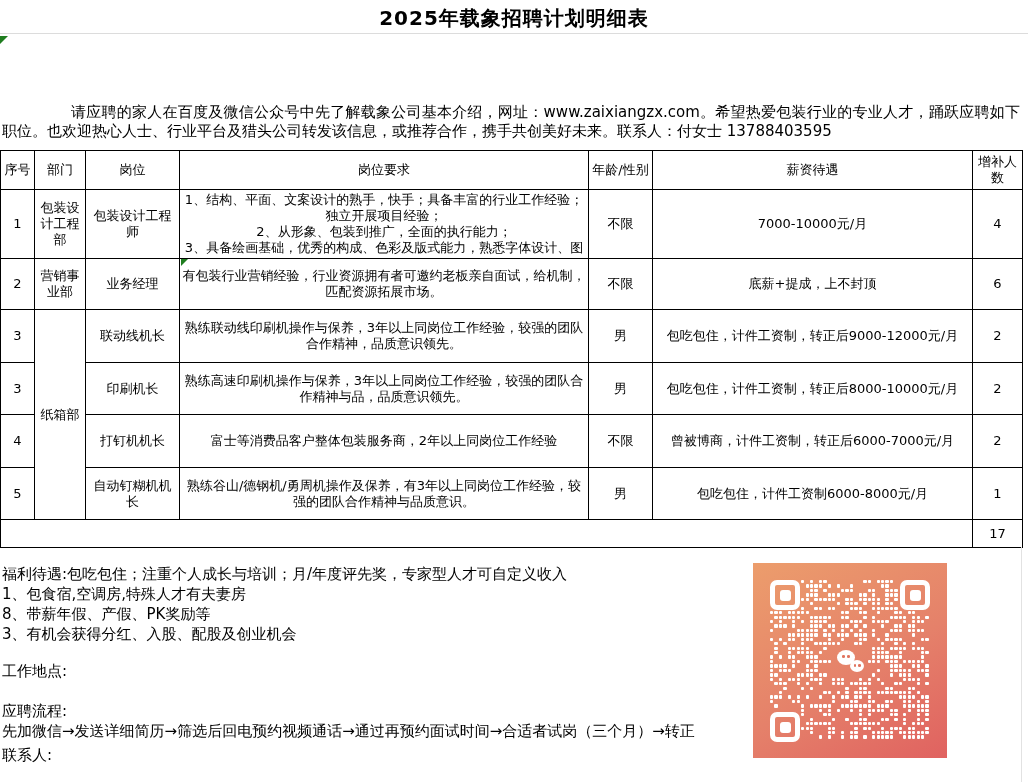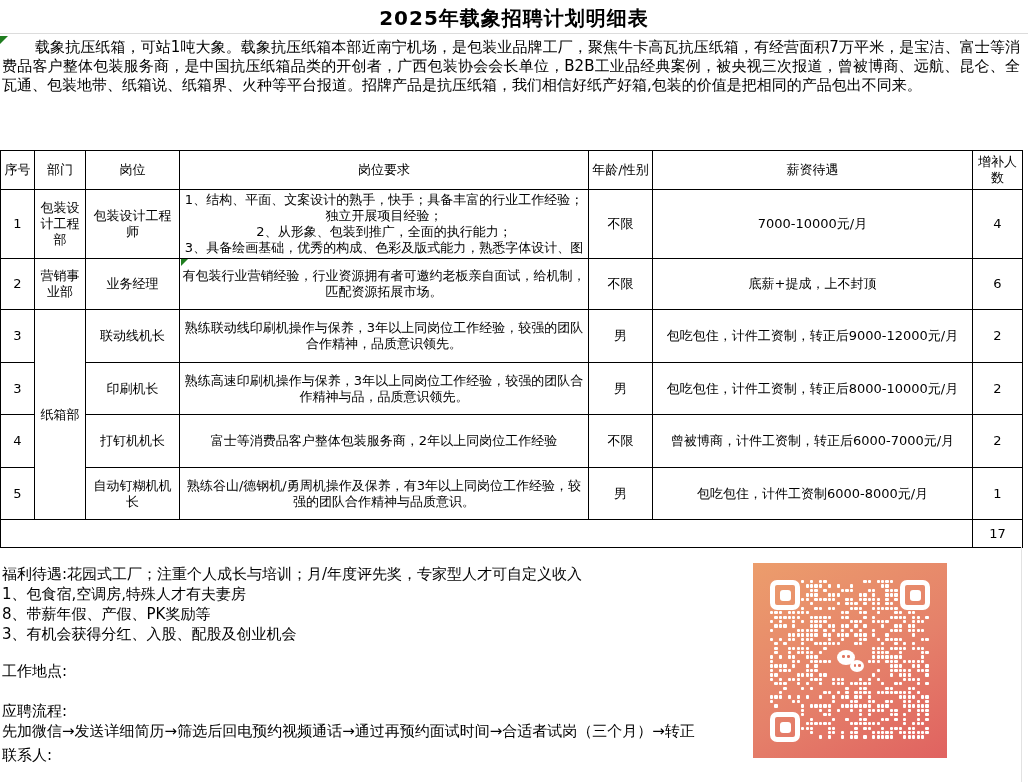--- a/index.html
+++ b/index.html
@@ -48,21 +48,21 @@
 </style>
 </head>
 <body>
 
 <div id="sheet">
 
   <div class="title">2025年载象招聘计划明细表</div>
   <div class="hline"></div>
   <div class="tri" id="tri-top"></div>
 
-  <div class="para" id="para1">载象抗压纸箱，可站1吨大象。载象抗压纸箱本部近南宁机场，是包装业品牌工厂，聚焦牛卡高瓦抗压纸箱，有经营面积7万平米，是宝洁、富士等消费品客户整体包装服务商，是中国抗压纸箱品类的开创者，广西包装协会会长单位，B2B工业品经典案例，被央视三次报道，曾被博商、远航、昆仑、全瓦通、包装地带、纸箱说、纸箱界、火种等平台报道。招牌产品是抗压纸箱，我们相信好纸产好箱,包装的价值是把相同的产品包出不同来。</div>
+  <div class="para" id="para2">请应聘的家人在百度及微信公众号中先了解载象公司基本介绍，网址：www.zaixiangzx.com。希望热爱包装行业的专业人才，踊跃应聘如下职位。也欢迎热心人士、行业平台及猎头公司转发该信息，或推荐合作，携手共创美好未来。联系人：付女士 13788403595</div>
 
   <table class="main">
     <colgroup>
       <col style="width:34px">
         <col style="width:51px">
         <col style="width:94px">
       <col style="width:409px">
         <col style="width:64px">
         <col style="width:320px">
         <col style="width:50px">
@@ -134,21 +134,21 @@
     <tr class="total-row" style="height:28px">
       <td colspan="6"></td>
       <td>17</td>
     </tr>
   </tbody>
     </table>
 
   <div class="tri" id="tri-cell"></div>
   <div class="vline"></div>
 
-  <div class="fline" style="top:564px">福利待遇:花园式工厂；注重个人成长与培训；月/年度评先奖，专家型人才可自定义收入</div>
+  <div class="fline" style="top:564px">福利待遇:包吃包住；注重个人成长与培训；月/年度评先奖，专家型人才可自定义收入</div>
   <div class="fline" style="top:584px">1、包食宿,空调房,特殊人才有夫妻房</div>
   <div class="fline" style="top:604px">8、带薪年假、产假、PK奖励等</div>
   <div class="fline" style="top:624px">3、有机会获得分红、入股、配股及创业机会</div>
   <div class="fline" style="top:661px">工作地点:</div>
   <div class="fline" style="top:721px">先加微信→发送详细简历→筛选后回电预约视频通话→通过再预约面试时间→合适者试岗（三个月）→转正</div>
   <div class="fline" style="top:701px">应聘流程:</div>
   <div class="fline" style="top:745px">联系人:</div>
 
   <div id="qr">
     <div class="finder" style="left:17px; top:17px;">

